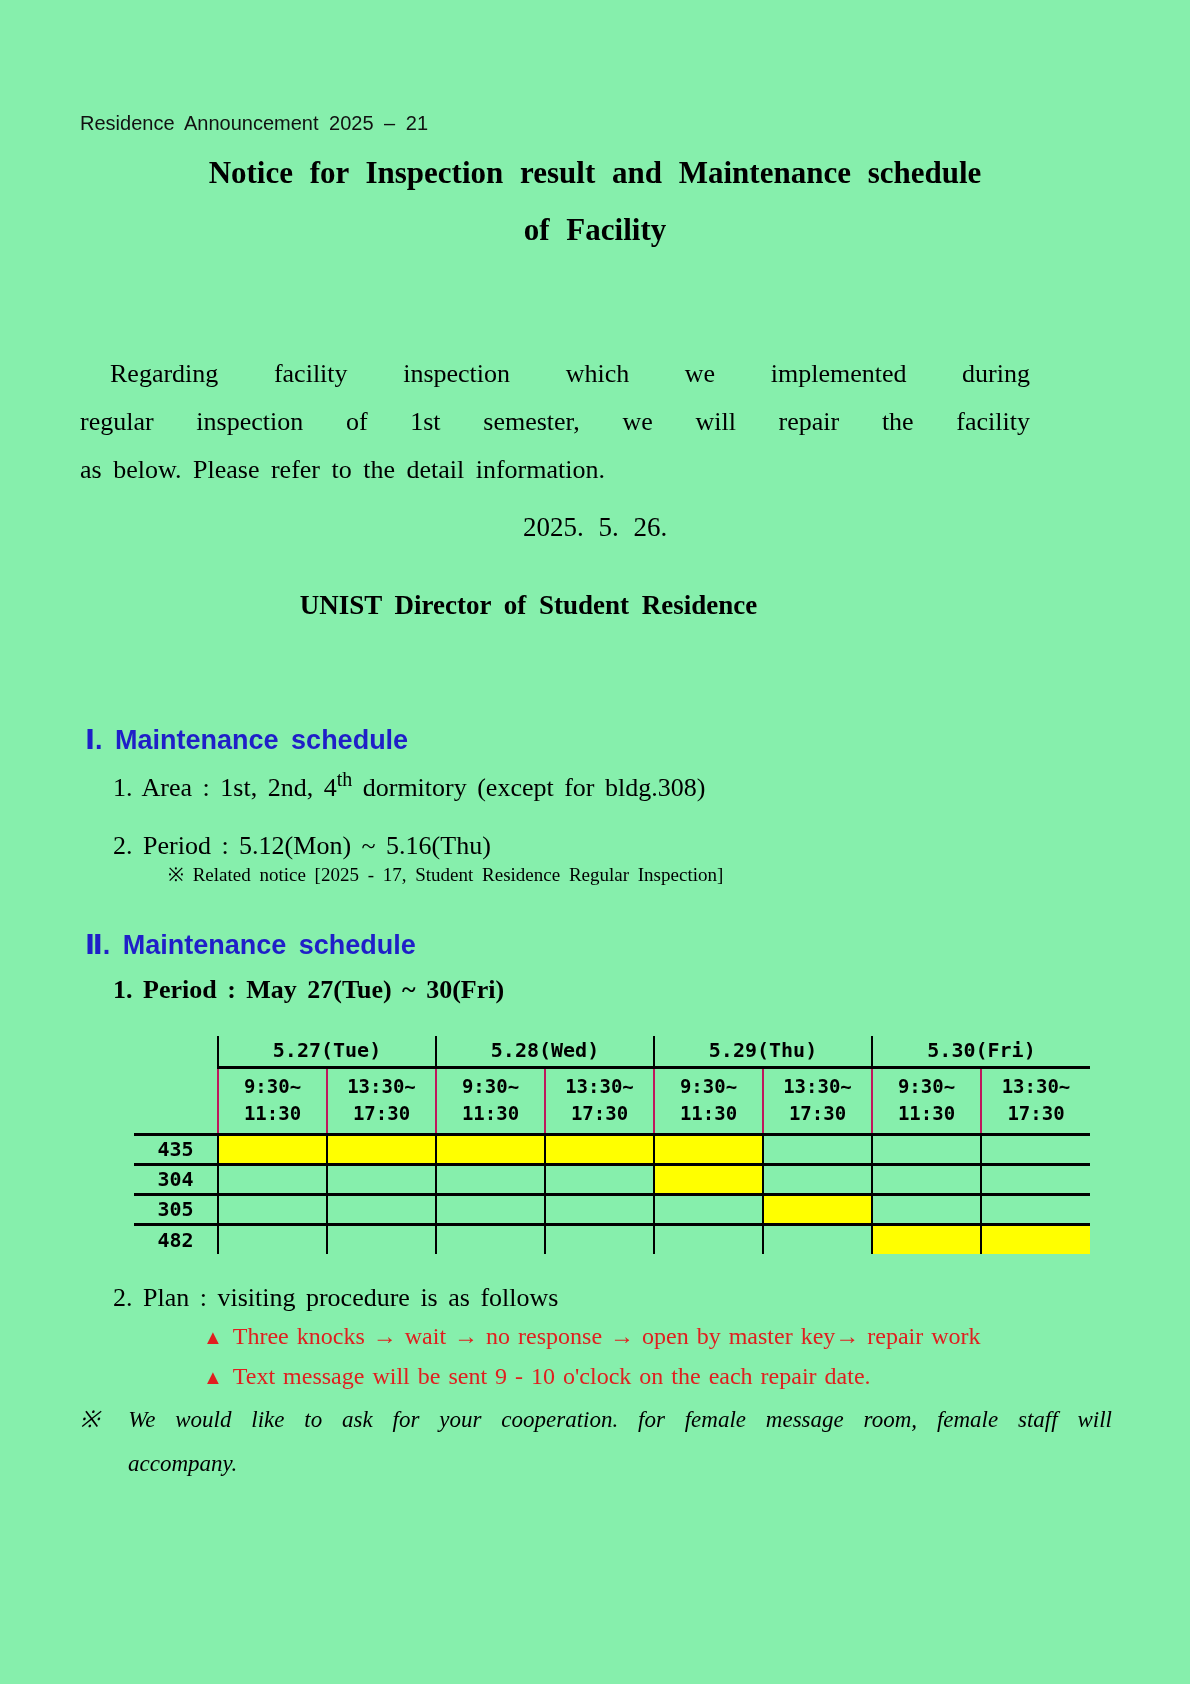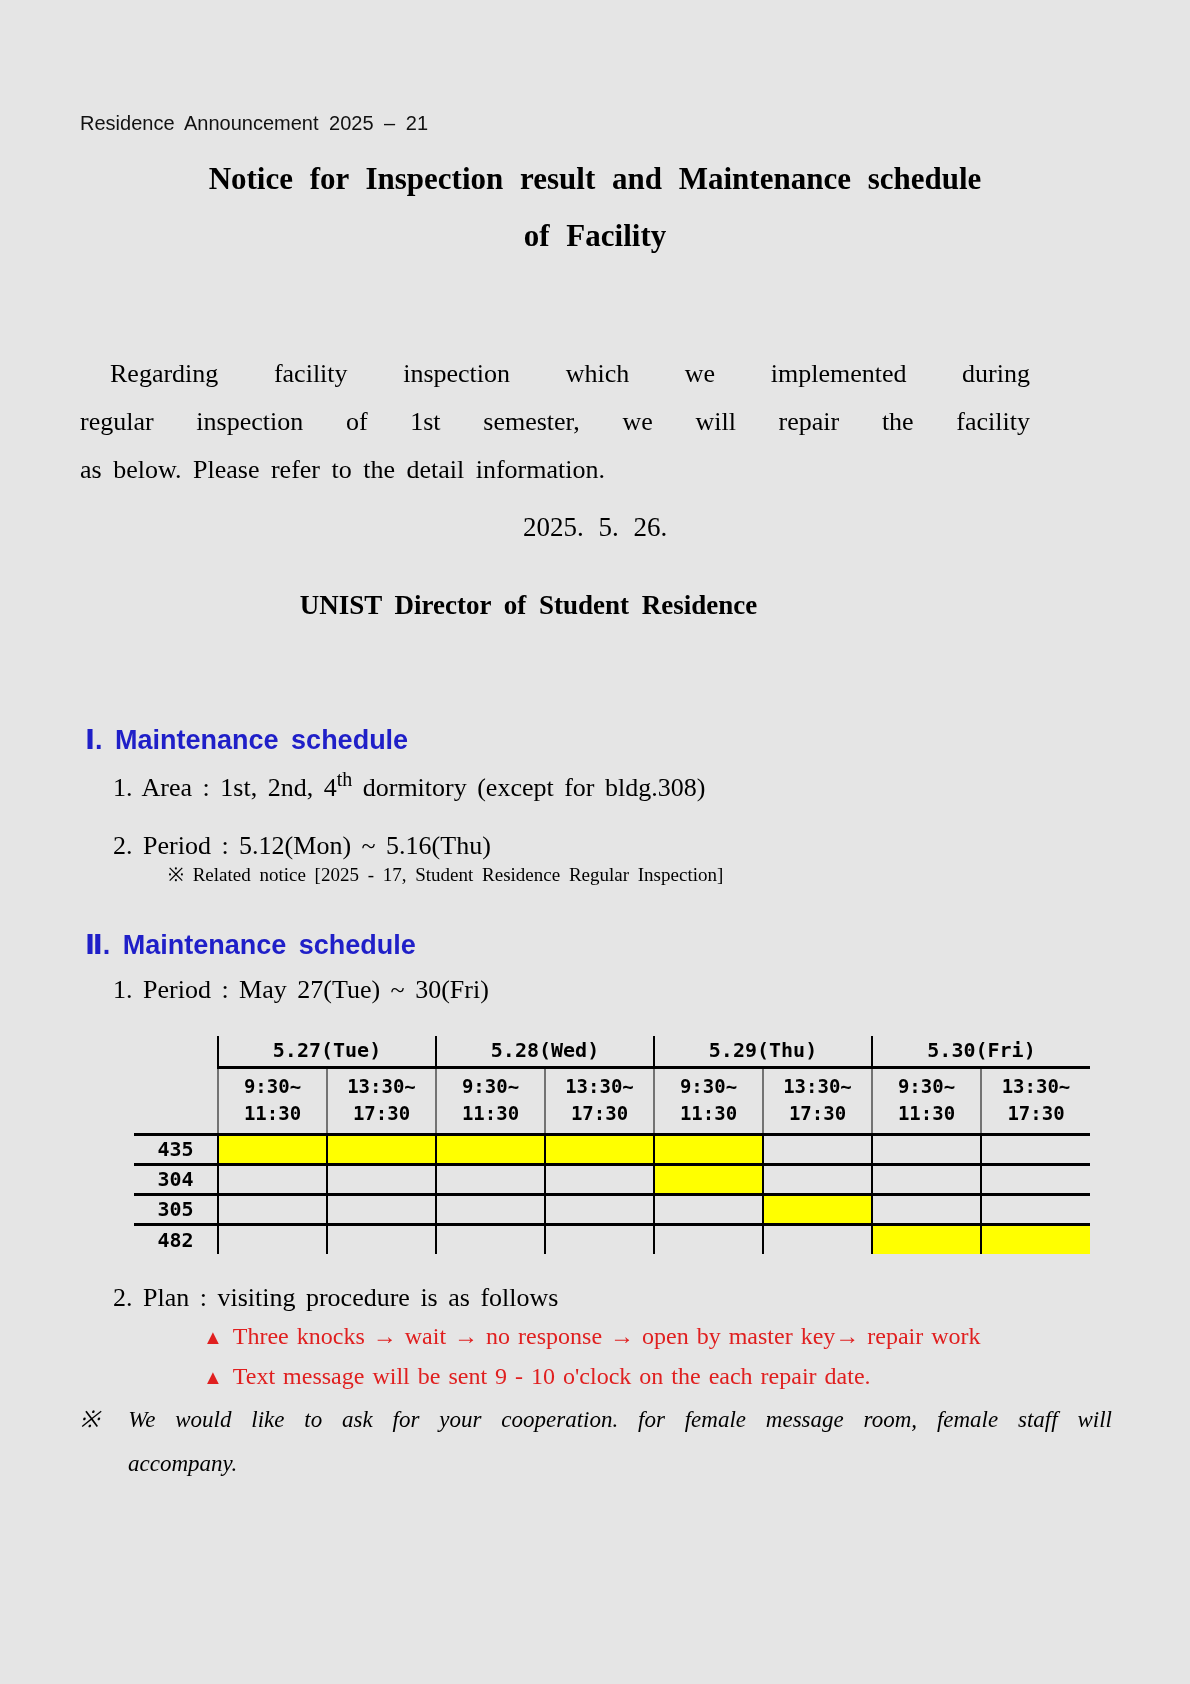--- a/index.html
+++ b/index.html
@@ -1,32 +1,32 @@
 <!DOCTYPE html>
 <html><head>
 <meta charset="utf-8">
 <style>
   * { margin: 0; padding: 0; box-sizing: border-box; }
   html, body { background: #ffffff; }
   .page {
     position: relative;
     width: 1190px;
     height: 1684px;
-    background: #e5e5e5;
+    background: #86efac;
     font-family: "Liberation Serif", "DejaVu Serif", serif;
     color: #000000;
     overflow: hidden;
   }
   .doc-number {
     position: absolute; top: 112px; left: 80px;
     font-family: "Liberation Sans", "DejaVu Sans", sans-serif;
     font-size: 20px; word-spacing: 5px; color: #111;
   }
   .doc-title {
-    position: absolute; top: 150px; left: 0; width: 1190px;
+    position: absolute; top: 144px; left: 0; width: 1190px;
     text-align: center; font-weight: bold; font-size: 31px;
     line-height: 57px; word-spacing: 9px;
   }
   .intro {
     position: absolute; top: 350px; left: 80px; width: 950px;
     font-size: 26px; line-height: 48px; word-spacing: 5px;
   }
   .intro .jline { text-align: justify; text-align-last: justify; }
   .intro .first { text-indent: 30px; }
   .doc-date {
@@ -43,21 +43,21 @@
     font-weight: bold; font-size: 27px; color: #1f1fc8; word-spacing: 5px;
   }
   .sec1-heading { top: 724px; }
   .sec2-heading { top: 929px; }
   .list-item {
     position: absolute; left: 113px; font-size: 26px; word-spacing: 4px;
   }
   .item-area { top: 768px; }
   .item-area sup { font-size: 20px; }
   .item-period1 { top: 813px; margin-top: 18px; }
-  .item-period2 { top: 975px; }
+  .item-period2 { top: 975px; font-weight: bold; }
   .item-plan { top: 1283px; }
   .related-note {
     position: absolute; top: 861px; left: 168px;
     font-size: 19px; word-spacing: 4px;
   }
   .red-note {
     position: absolute; left: 203px;
     color: #e01f1f; font-size: 24px; word-spacing: 2px;
   }
   .red-note .tri { font-size: 20px; margin-right: 10px; }
@@ -80,21 +80,21 @@
   col.c-room { width: 84px; }
   col.c-slot { width: 109px; }
   td { vertical-align: middle; }
   .corner-cell { border: none; }
   .day-cell {
     border-left: 2px solid #000; border-bottom: 3px solid #000;
     text-align: center; font-size: 20px; height: 31px; padding-bottom: 2px;
   }
   .time-room-cell { border-bottom: 3px solid #000; }
   .time-cell {
-    border-left: 2px solid #737373; border-bottom: 3px solid #000;
+    border-left: 2px solid #be185d; border-bottom: 3px solid #000;
     text-align: center; font-size: 19px; line-height: 27px; padding: 4px 0 6px 0;
   }
   .room-cell {
     border-bottom: 3px solid #000;
     text-align: center; font-size: 20px; height: 30px;
   }
   .slot-cell { border-left: 2px solid #000; border-bottom: 3px solid #000; height: 30px; }
   tr.last-row .room-cell, tr.last-row .slot-cell { border-bottom: none; }
 </style>
 </head>

